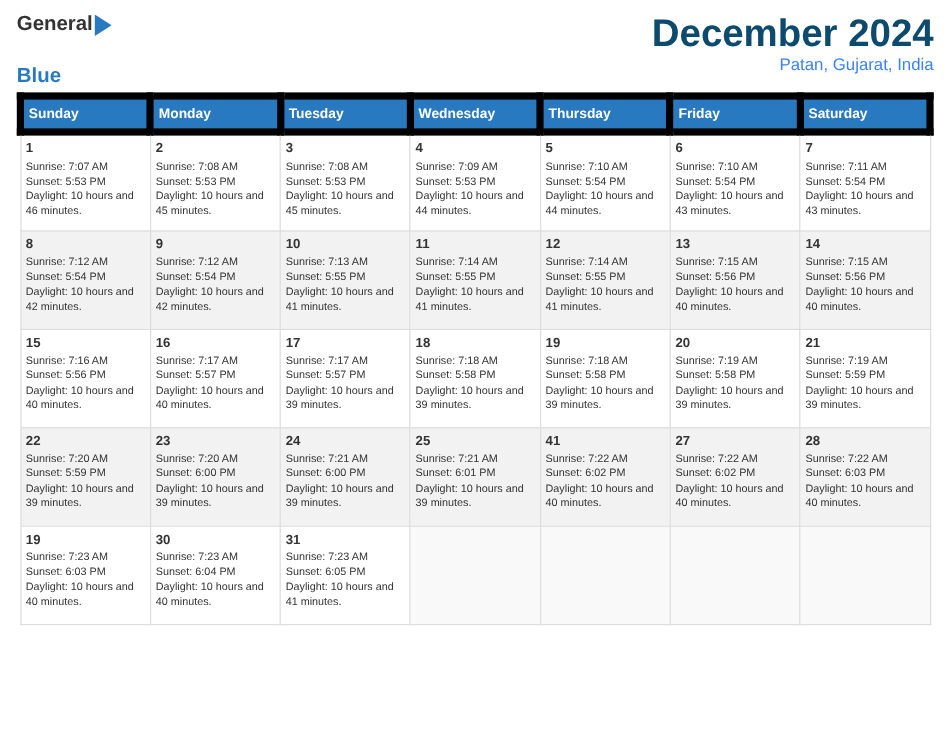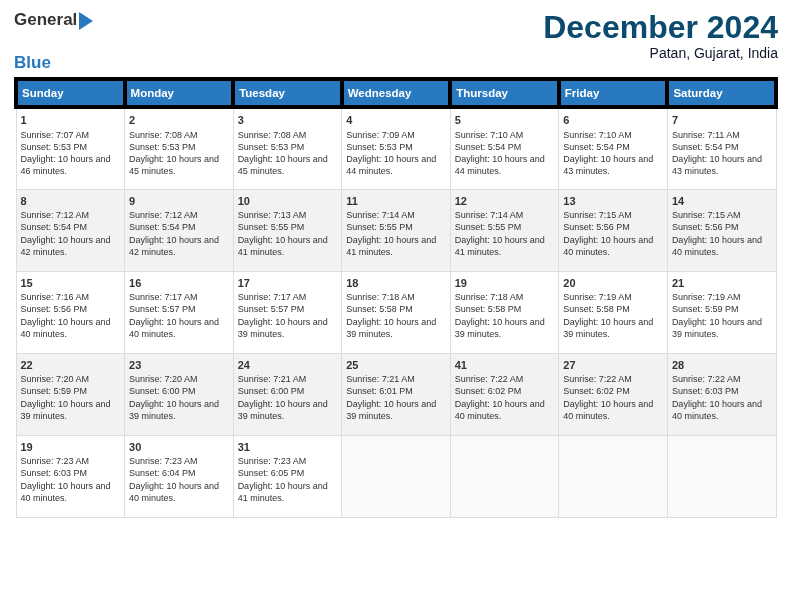--- a/index.html
+++ b/index.html
@@ -31,37 +31,37 @@
       text-align: right;
     }
     .month-title {
       font-size: 32px;
       font-weight: bold;
       color: #0c4a6e;
       line-height: 1.1;
     }
     .location {
       font-size: 14px;
-      color: #0f172a;
+      color: #3b82f6;
     }
     .calendar {
       width: 100%;
       border-collapse: collapse;
       table-layout: fixed;
     }
     .calendar thead tr {
       background: #2979c0;
     }
     .calendar thead th {
       color: #fff;
       font-size: 11.5px;
       font-weight: bold;
       padding: 6px 4px;
       text-align: left;
-      border: 4px solid #000000;
+      border: 6px solid #000000;
     }
     .calendar tbody tr {
       background: #fff;
     }
     .calendar tbody tr:nth-child(even) {
       background: #f2f2f2;
     }
     .calendar tbody td {
       vertical-align: top;
       padding: 4px 4px;

